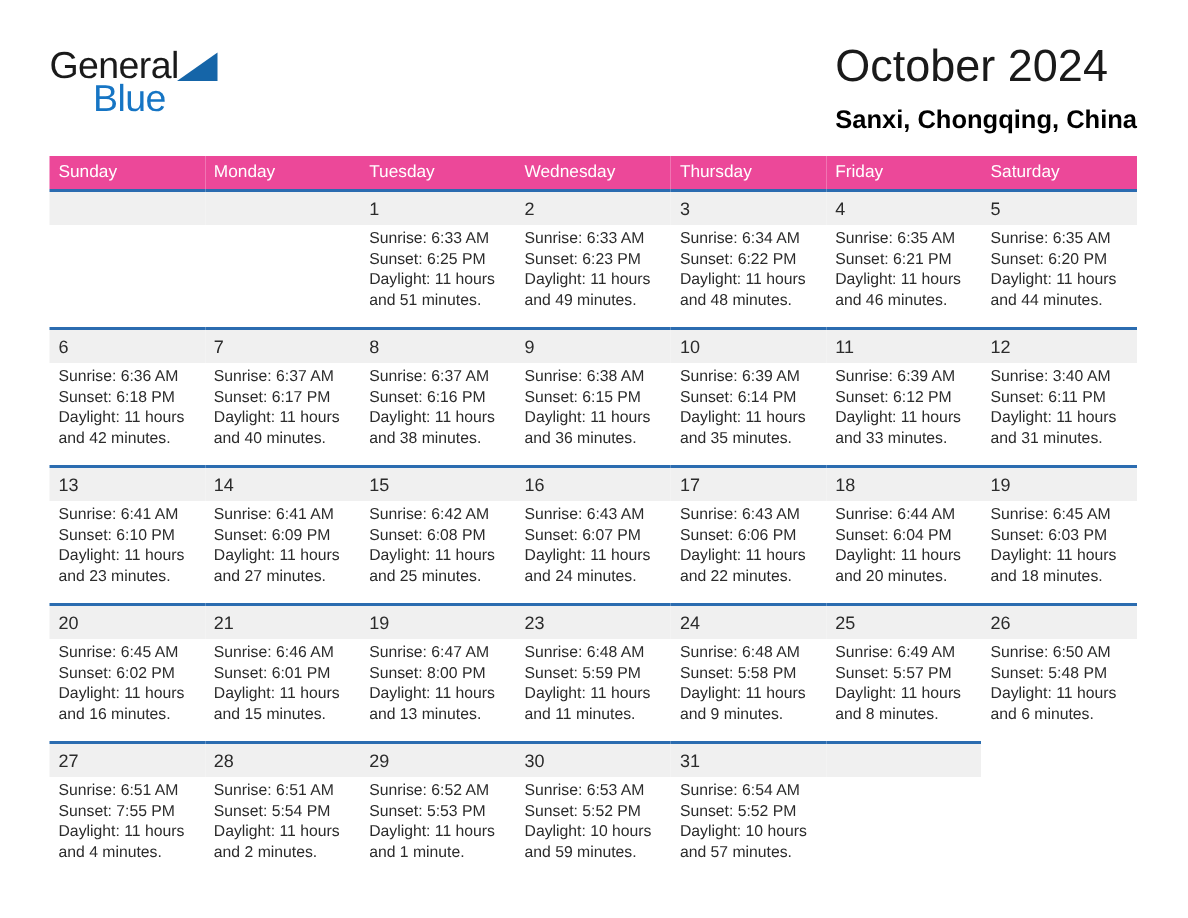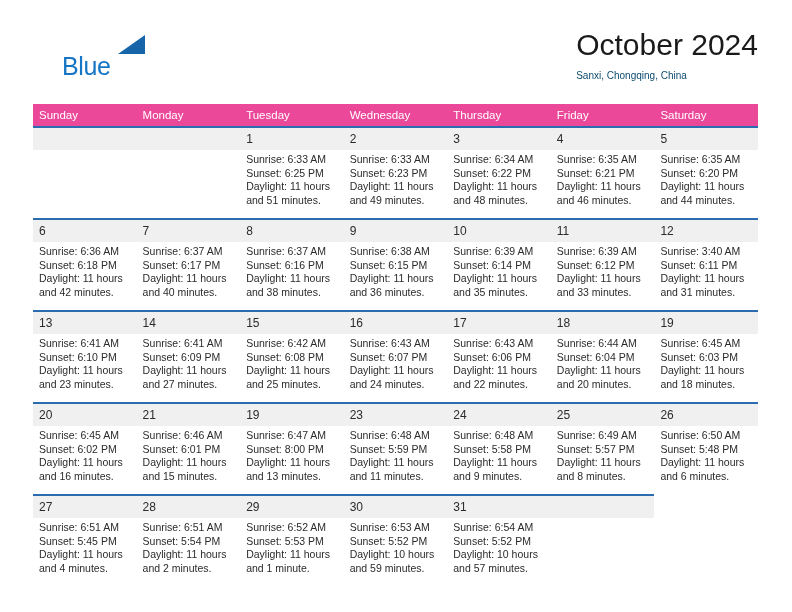--- a/index.html
+++ b/index.html
@@ -74,23 +74,23 @@
     text-align: left;
   }
   .cal-title {
     font-size: 30px;
     font-weight: normal;
     color: #1a1a1a;
     line-height: 1.15;
     white-space: nowrap;
   }
   .cal-subtitle {
-    font-size: 10px;
-    font-weight: normal;
-    color: #0c4a6e;
+    font-size: 17px;
+    font-weight: bold;
+    color: #000000;
     line-height: 1.3;
     margin-top: 6px;
     white-space: nowrap;
   }
 
   
   .calendar {
     position: absolute;
     left: 33px;
     top: 104px;
@@ -167,20 +167,21 @@
   }
 </style>
 </head>
 <body>
 
 <div class="page">
 
   <div class="header">
 
     <div class="logo">
+      <span class="logo-general">General</span>
       <span class="logo-triangle"></span>
       <span class="logo-blue">Blue</span>
     </div>
 
     <div class="title-block">
       <div class="cal-title">October 2024</div>
       <div class="cal-subtitle">Sanxi, Chongqing, China</div>
     </div>
 
   </div>
@@ -616,21 +617,21 @@
           <td>
             <div></div>
           </td>
         </tr>
         <tr>
           <td>
             <div class="cell filled">
               <div class="daynum">27</div>
               <div class="details">
                 <div>Sunrise: 6:51 AM</div>
-                <div>Sunset: 5:45 PM</div>
+                <div>Sunset: 7:55 PM</div>
                 <div class="daylight">Daylight: 11 hours</div>
                 <div class="daylight">and 4 minutes.</div>
               </div>
             </div>
           </td>
           <td>
             <div class="cell filled">
               <div class="daynum">28</div>
               <div class="details">
                 <div>Sunrise: 6:51 AM</div>

